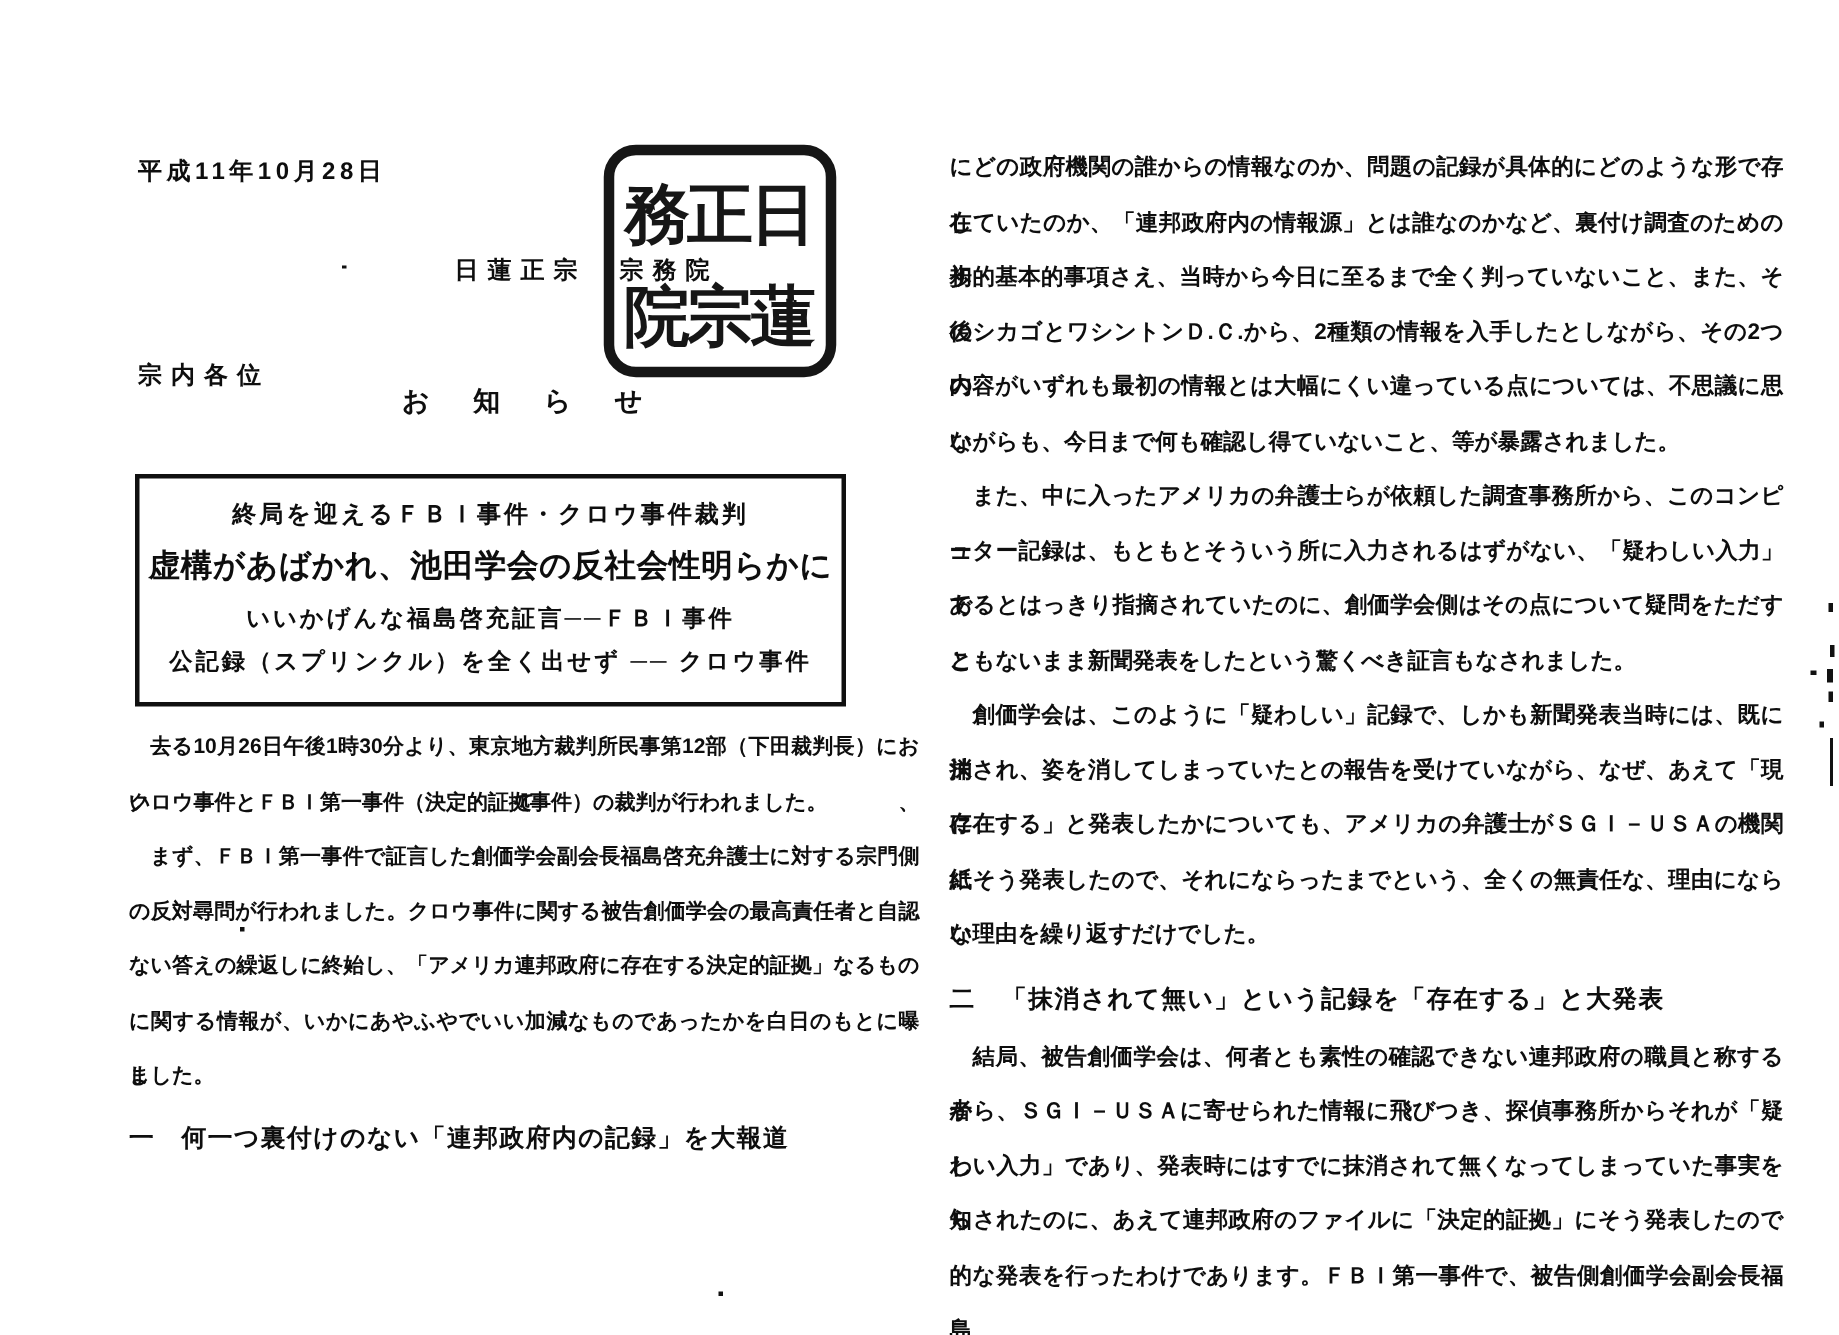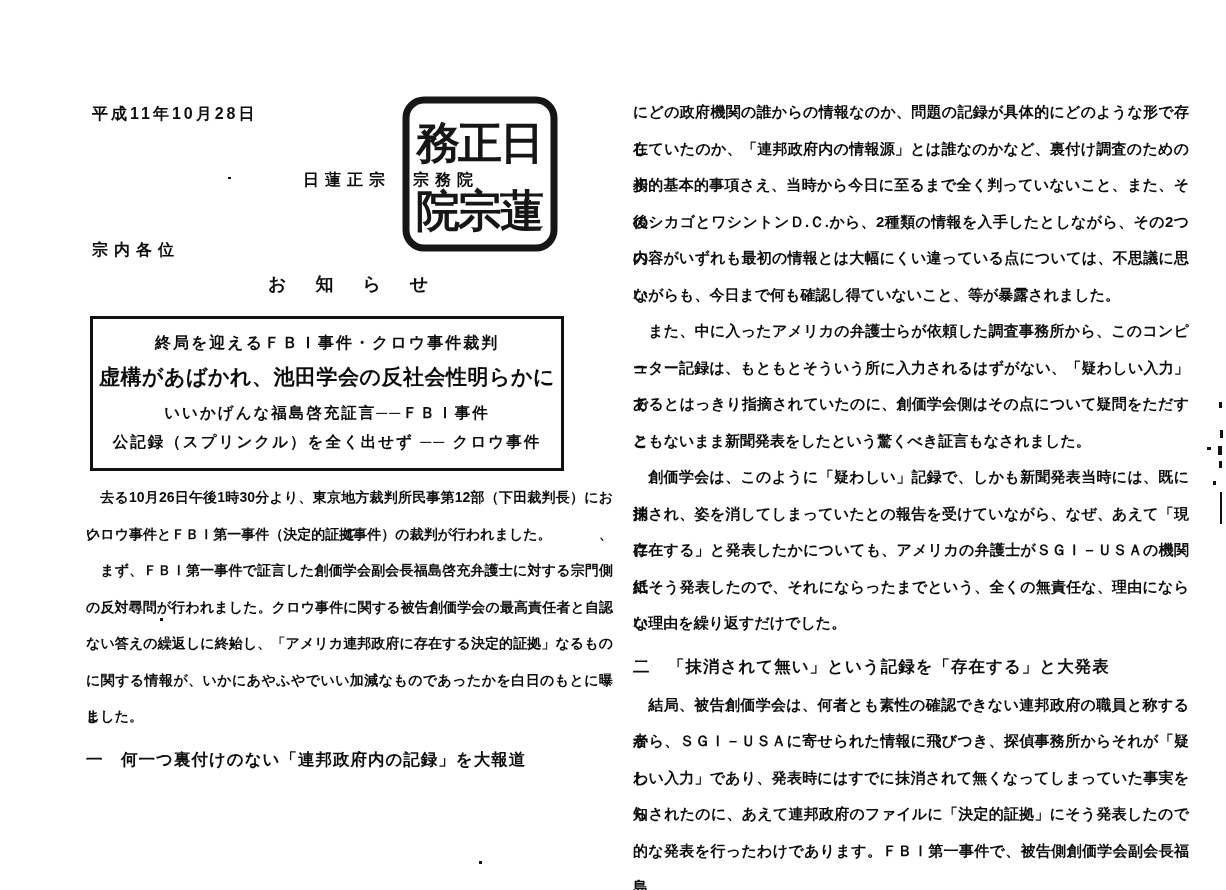--- a/index.html
+++ b/index.html
@@ -9,21 +9,21 @@
     font-family:"Liberation Sans","DejaVu Sans",sans-serif;
     color:#0e0e0e;
   }
   .abs{position:absolute;}
   
   .date{left:92px;top:104px;font-size:16px;font-weight:700;letter-spacing:3px;}
   .sender{left:303px;top:170px;font-size:16px;font-weight:700;letter-spacing:6px;z-index:1;}
   .seal{left:400px;top:94px;width:160px;height:160px;z-index:2;}
   .seal text{font-family:"Liberation Serif","DejaVu Serif",serif;font-weight:700;font-size:44px;fill:#161616;}
   .recipient{left:92px;top:240px;font-size:16px;font-weight:700;letter-spacing:6px;}
-  .notice{left:268px;top:272px;font-size:18px;font-weight:700;letter-spacing:12px;}
+  .notice{left:268px;top:255px;font-size:18px;font-weight:700;letter-spacing:12px;}
   
   .hbox{left:90px;top:316px;width:468px;border:3px solid #101010;text-align:center;padding:8px 0 12px;}
   .kicker{font-size:16px;font-weight:700;letter-spacing:2px;margin-top:6px;text-align:center;}
   .htitle{font-size:21px;font-weight:700;letter-spacing:0.5px;margin:9px 0 7px;}
   .hsub{font-size:15.5px;font-weight:700;letter-spacing:2px;line-height:29px;}
   
   .col{line-height:36.5px;}
   .col-left{left:86px;top:479px;width:527px;}
   .col-right{left:633px;top:94px;width:556px;}
   .ln{height:36.5px;line-height:36.5px;font-weight:700;white-space:normal;}

